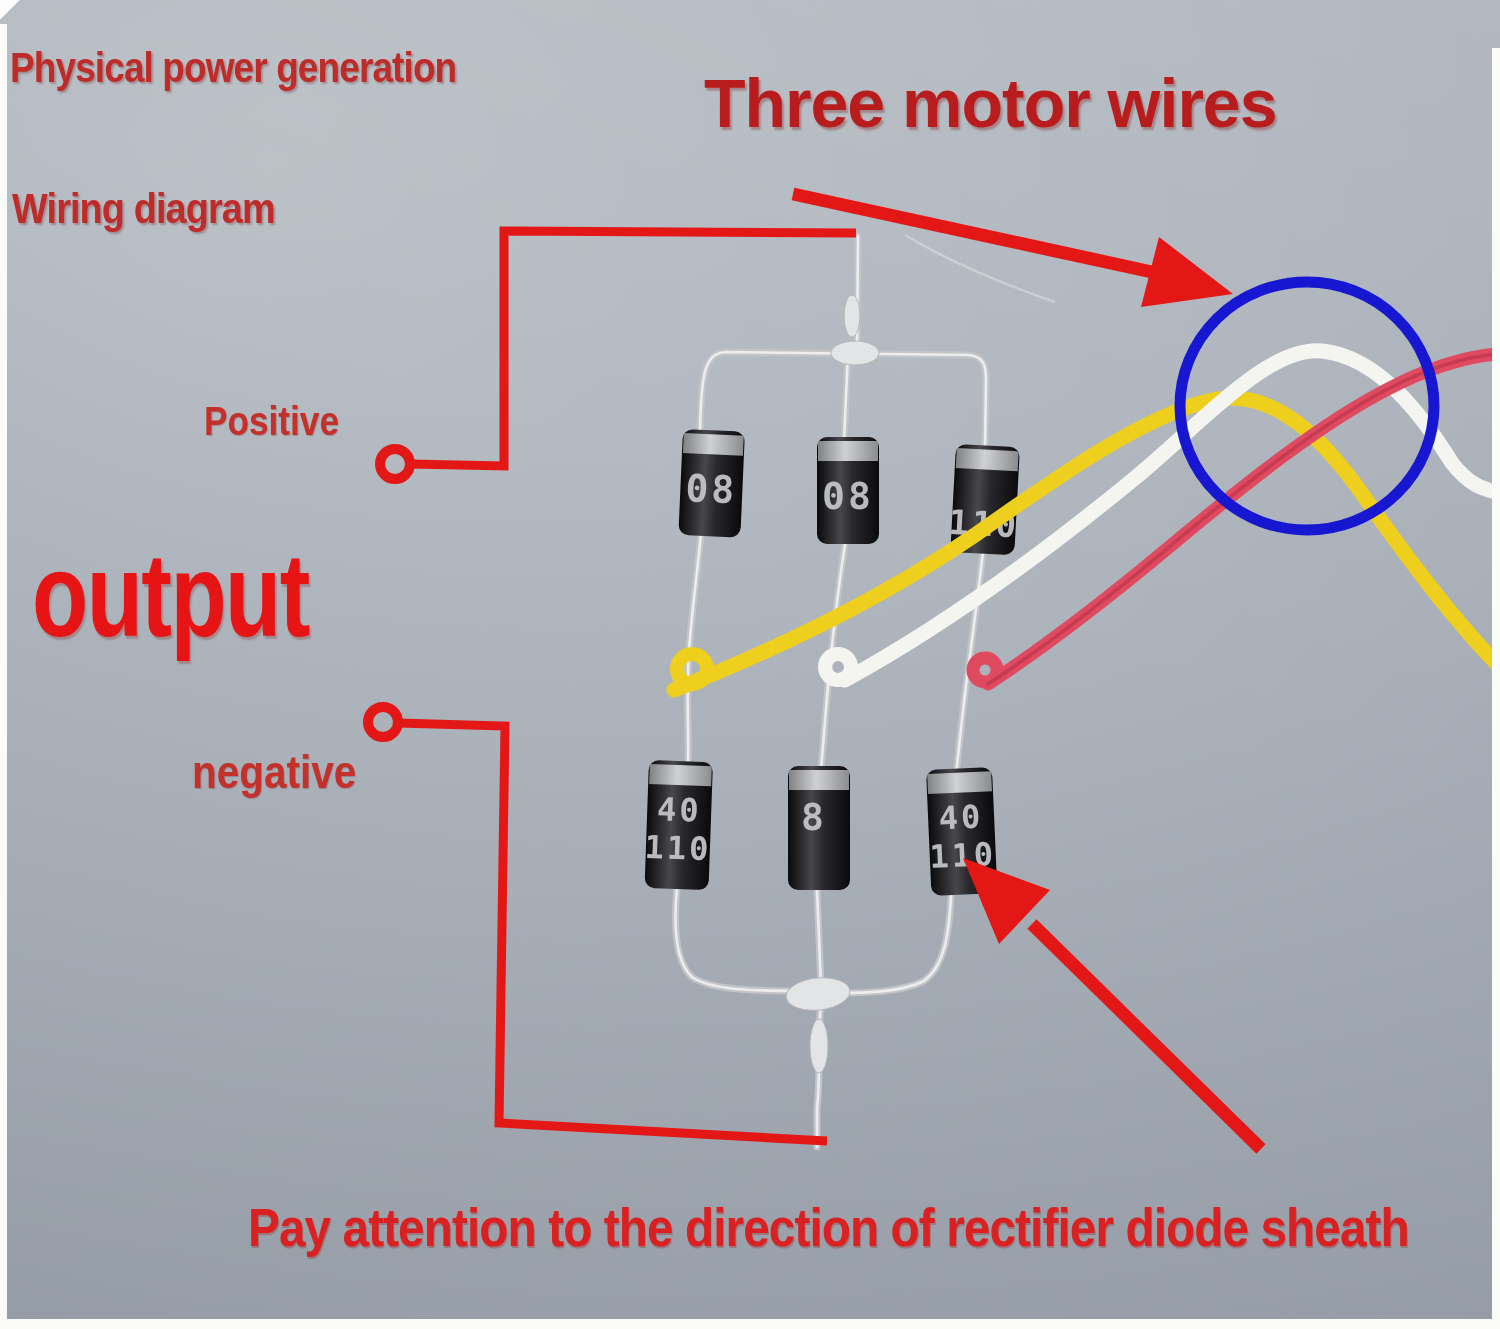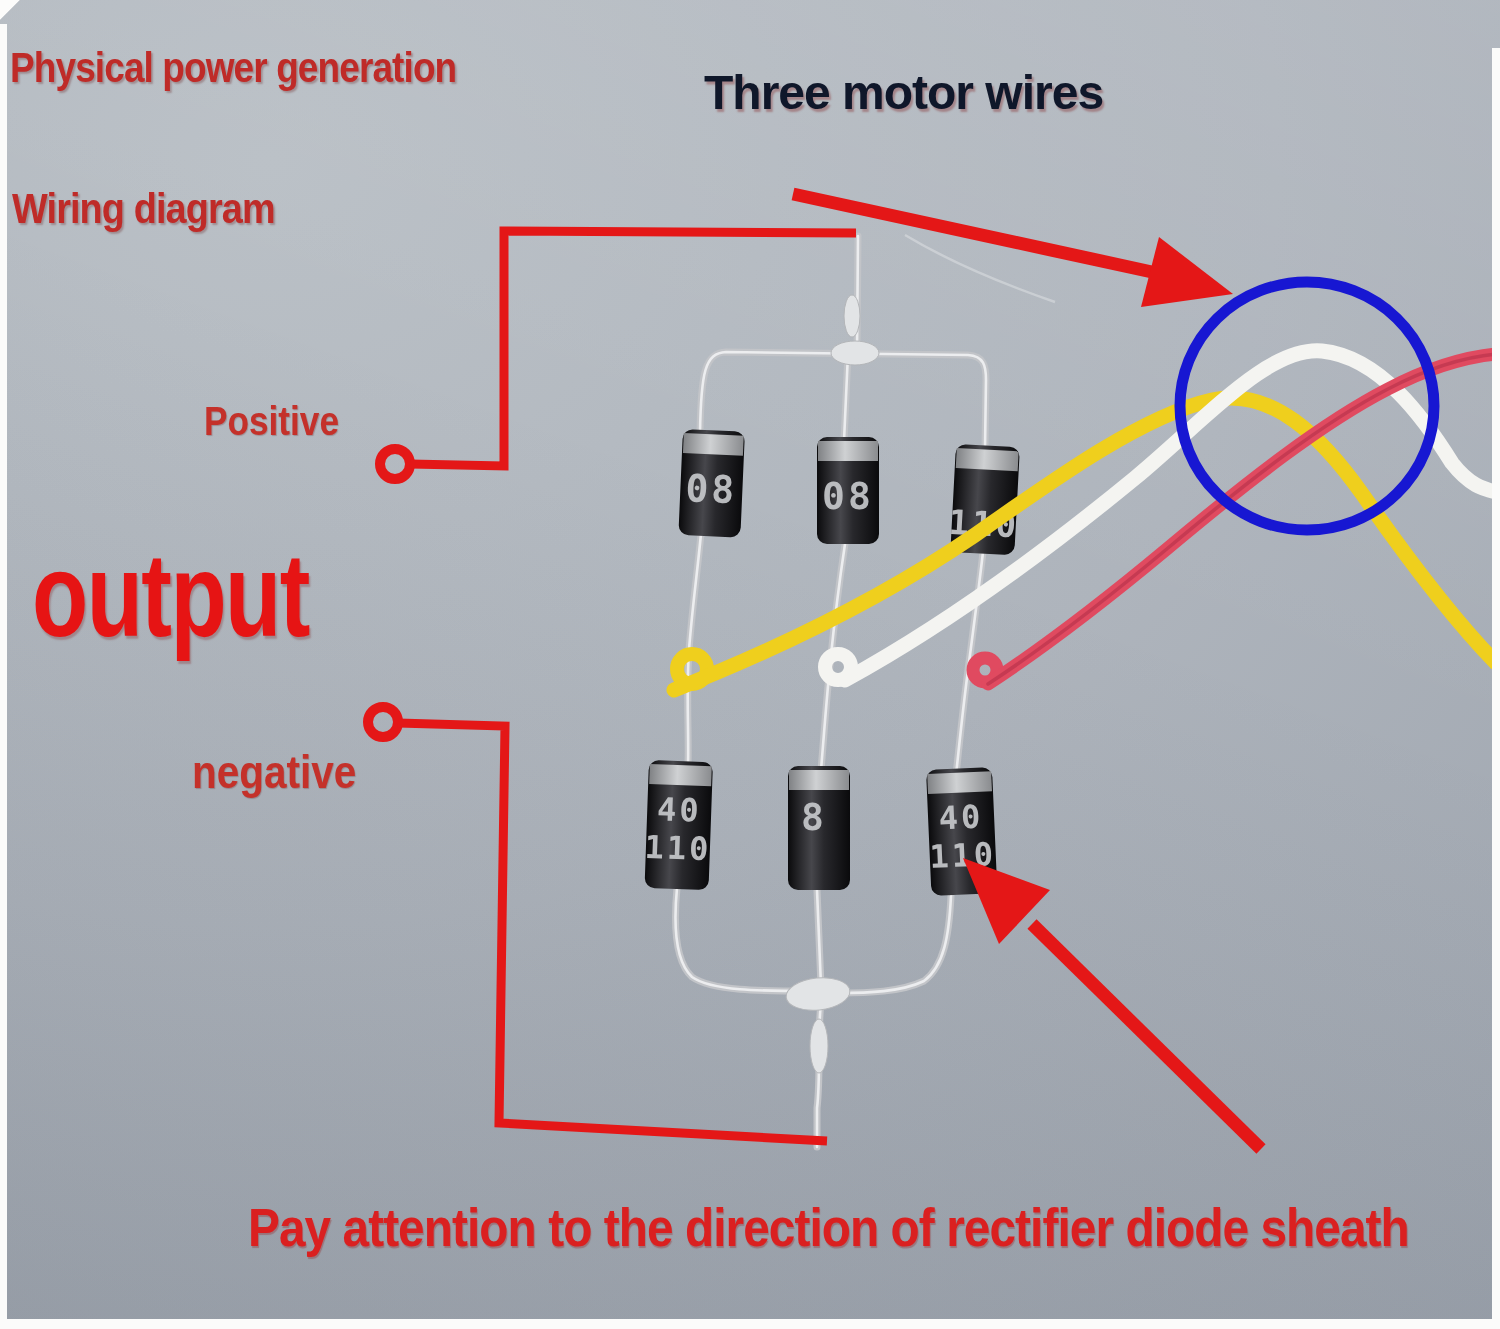--- a/index.html
+++ b/index.html
@@ -8,21 +8,21 @@
   .photo-bg{position:absolute;left:0;top:0;right:0;bottom:0;
     background:
       linear-gradient(200deg, rgba(255,255,255,.10) 0%, rgba(0,0,0,0) 40%, rgba(20,30,45,.10) 100%),
       radial-gradient(140% 120% at 18% 12%, #bac0c6 0%, #aeb4bc 48%, #9aa1ab 100%);}
   .art{position:absolute;left:0;top:0;width:1500px;height:1329px;}
   .label{position:absolute;white-space:nowrap;transform-origin:left top;line-height:1.05;}
   .t-physical{left:10px;top:46px;font-size:42px;font-weight:700;color:#bf2b28;
       letter-spacing:-1px;transform:scaleX(.88);text-shadow:2px 2px 2px rgba(90,10,10,.28);}
   .t-wiring{left:12px;top:186px;font-size:43px;font-weight:700;color:#bf2b28;
       letter-spacing:-1px;transform:scaleX(.88);text-shadow:2px 2px 2px rgba(90,10,10,.28);}
-  .t-three{left:704px;top:68px;font-size:48px;font-weight:700;color:#0f172a;
+  .t-three{left:704px;top:68px;font-size:68px;font-weight:700;color:#b91c1c;
       letter-spacing:-1px;text-shadow:2px 3px 2px rgba(120,0,0,.30);}
   .t-positive{left:204px;top:400px;font-size:40px;font-weight:700;color:#c4312a;
       transform:scaleX(.88);text-shadow:1px 1px 1px rgba(90,10,10,.25);}
   .t-output{left:32px;top:534px;font-size:118px;font-weight:700;color:#e61414;
       letter-spacing:-2px;transform:scaleX(.78);text-shadow:2px 3px 2px rgba(120,0,0,.25);}
   .t-negative{left:192px;top:748px;font-size:46px;font-weight:700;color:#c4312a;
       transform:scaleX(.88);text-shadow:1px 1px 1px rgba(90,10,10,.25);}
   .t-pay{left:248px;top:1200px;font-size:53px;font-weight:700;color:#da2020;
       letter-spacing:-1px;transform:scaleX(.90);text-shadow:1px 2px 1px rgba(150,0,0,.28);}
   .edge{position:absolute;background:#fbfbfa;}

